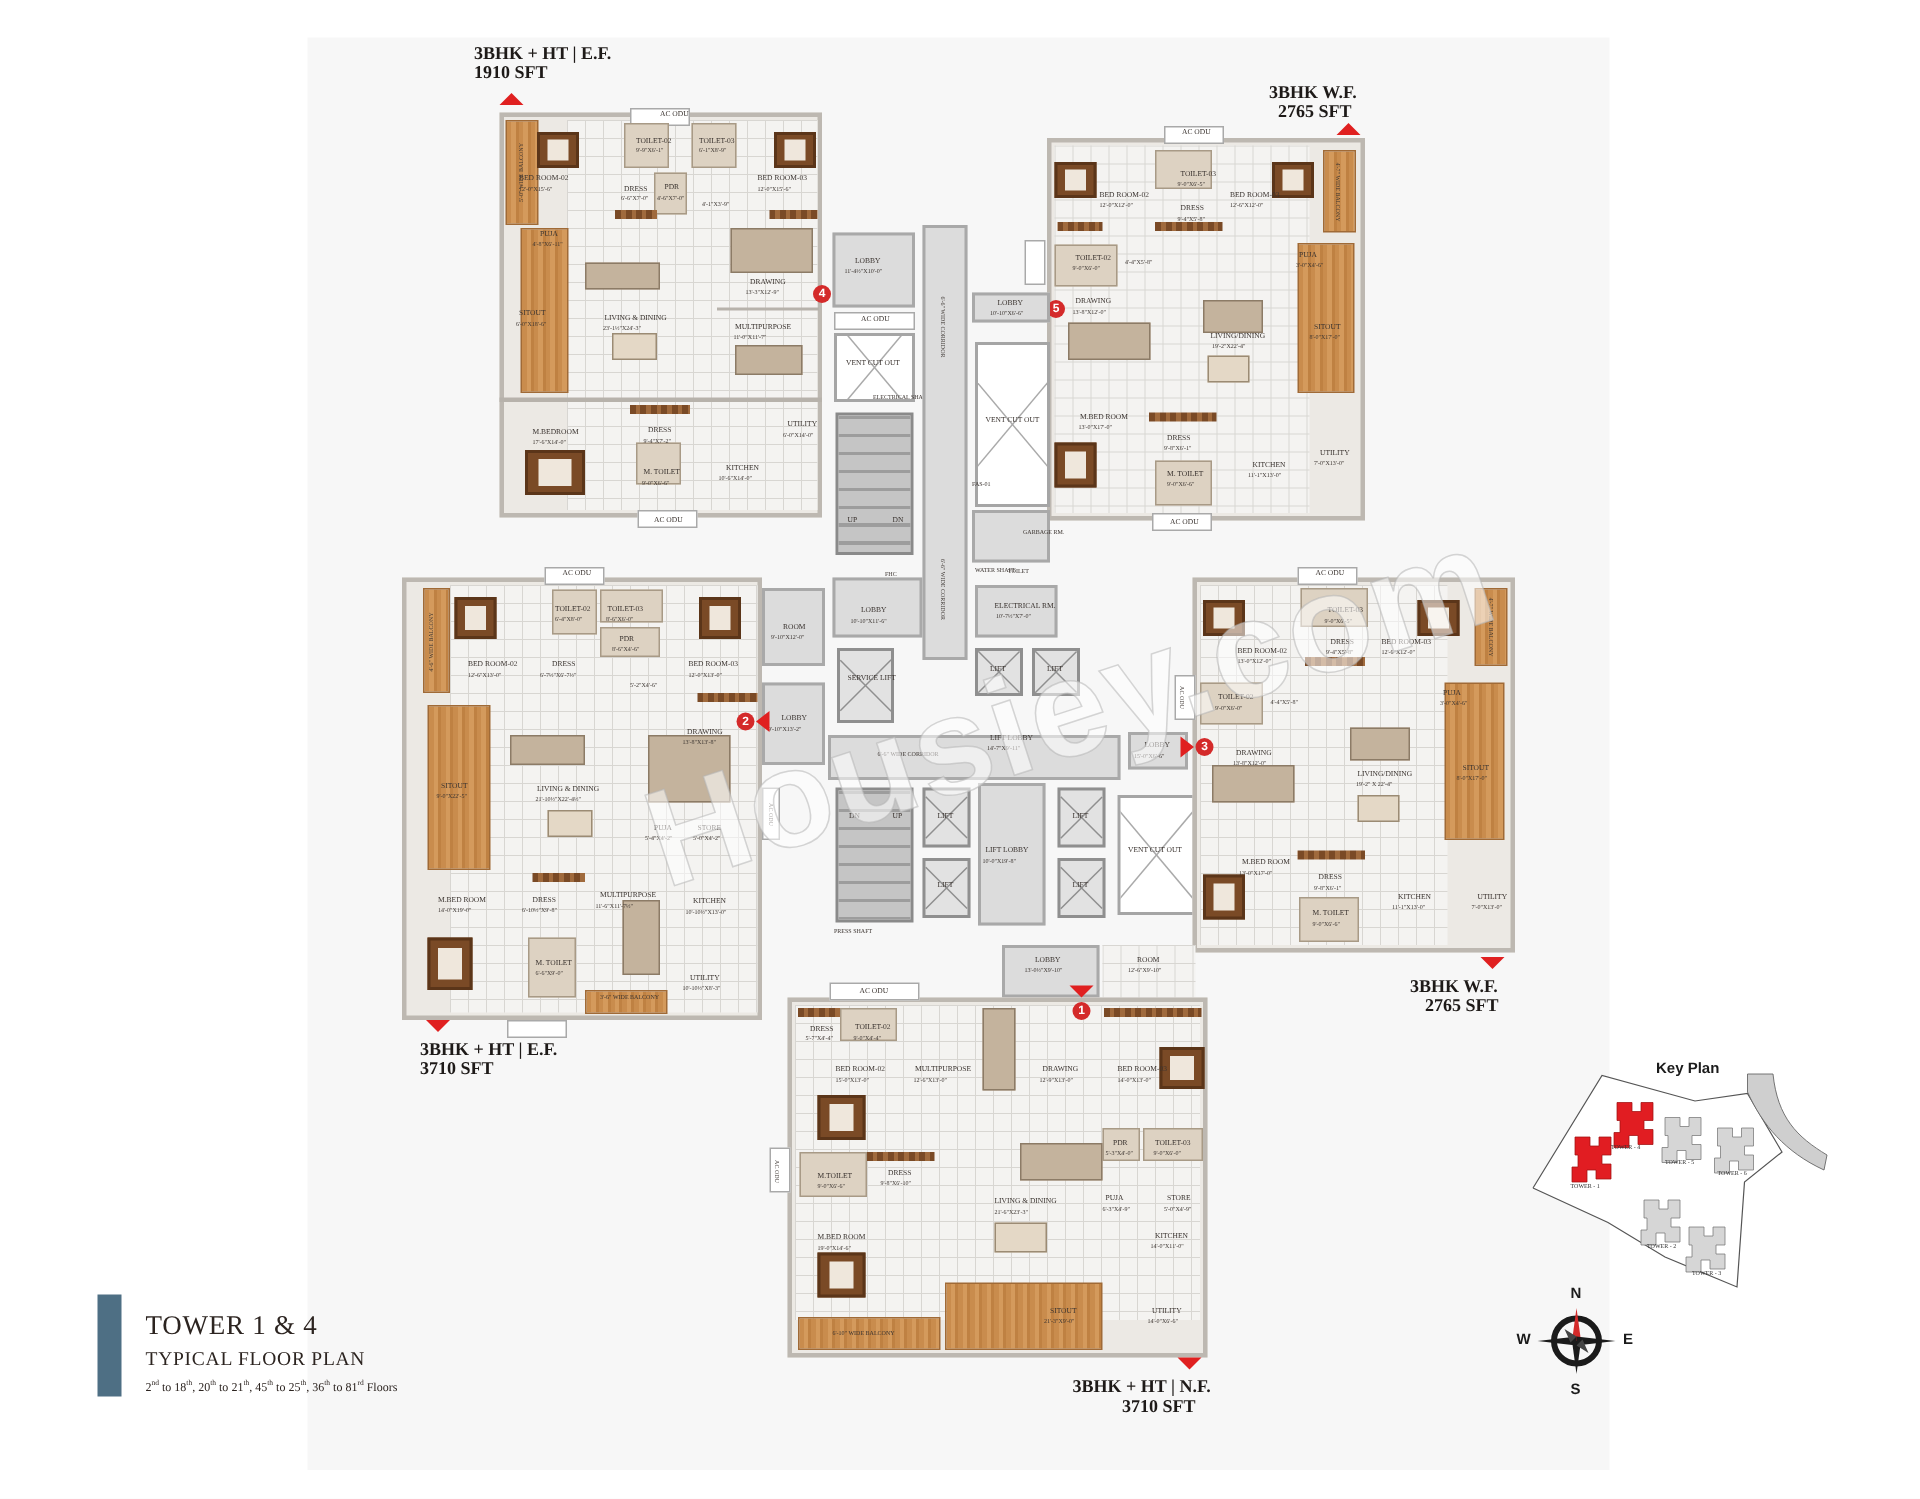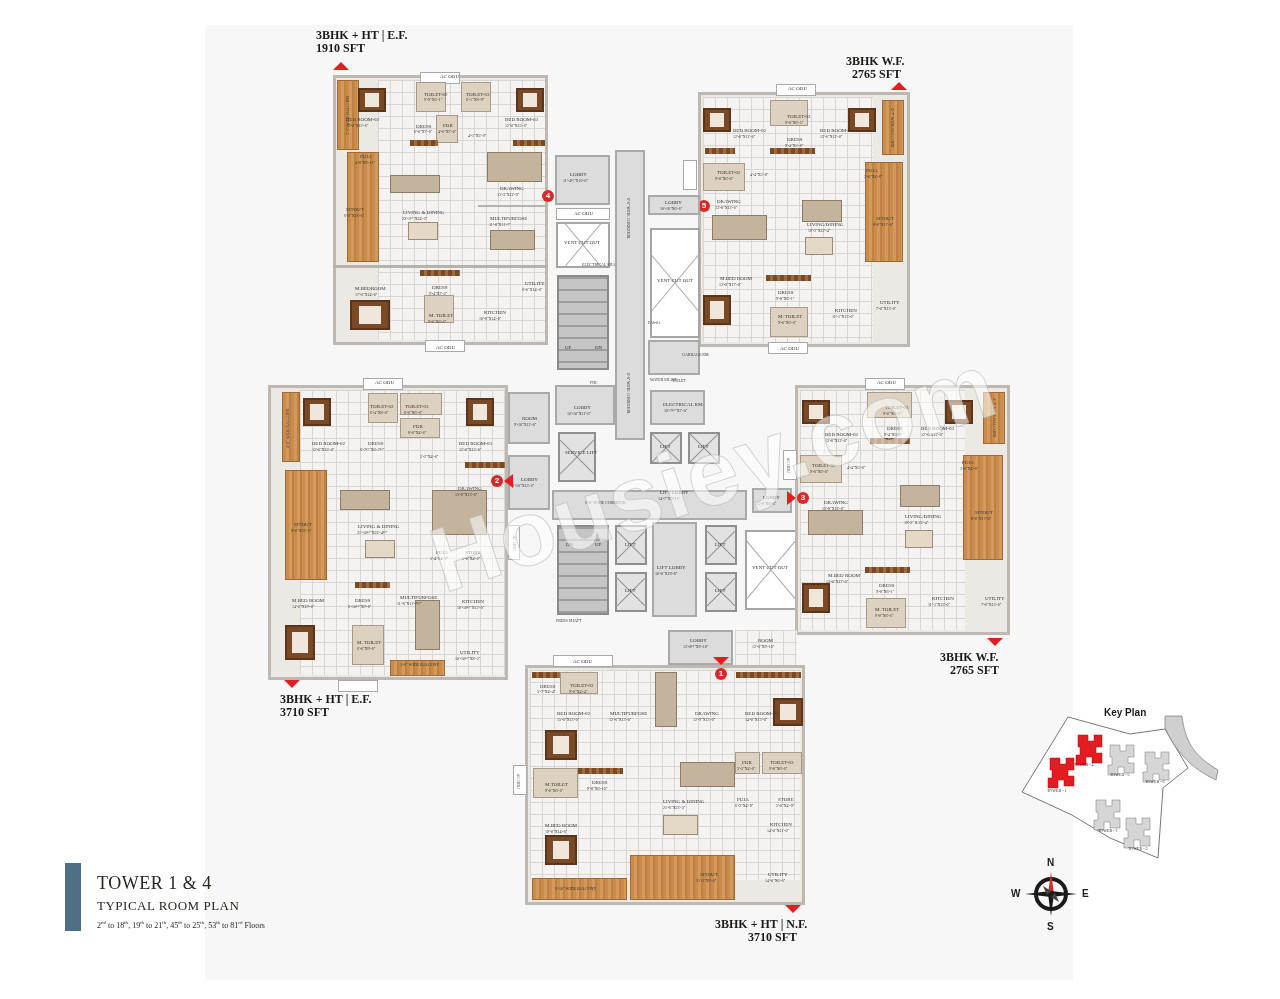--- a/index.html
+++ b/index.html
@@ -464,32 +464,32 @@
   <div class="tri-down" style="left:785px;top:905px;"></div>
   <div class="unit-tag" style="left:715px;top:918px;">3BHK + HT | N.F.</div>
   <div class="unit-tag" style="left:748px;top:931px;">3710 SFT</div>
 </div>
 
 <div class="watermark">Housiey.com</div>
 
 <div>
   <div class="title-bar"></div>
   <div class="title-main">TOWER 1 &amp; 4</div>
-  <div class="title-sub">TYPICAL ROOM PLAN</div>
+  <div class="title-sub">TYPICAL FLOOR PLAN</div>
   <div class="title-floors">
     <span>2</span><sup>nd</sup>
     <span>to</span>
     <span>18</span><sup>th</sup>,
-    <span>19</span><sup>th</sup>
+    <span>20</span><sup>th</sup>
     <span>to</span>
     <span>21</span><sup>th</sup>,
     <span>45</span><sup>th</sup>
     <span>to</span>
     <span>25</span><sup>th</sup>,
-    <span>53</span><sup>th</sup>
+    <span>36</span><sup>th</sup>
     <span>to</span>
     <span>81</span><sup>rd</sup>
     <span>Floors</span>
   </div>
 </div>
 
 <div class="keyplan">
   <div class="keyplan-title">Key Plan</div>
   <svg width="210" height="160" viewBox="0 0 210 160" style="position:absolute;left:0;top:0;">
     <polyline points="2,92 48,17 110,34 145,29 168,68 143,88 138,158 90,138 52,115 2,92" fill="#ffffff" stroke="#555" stroke-width="0.8"></polyline>

